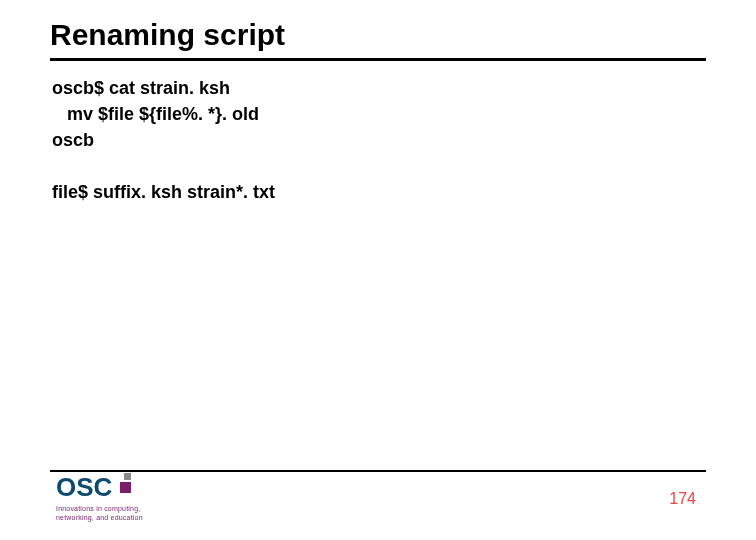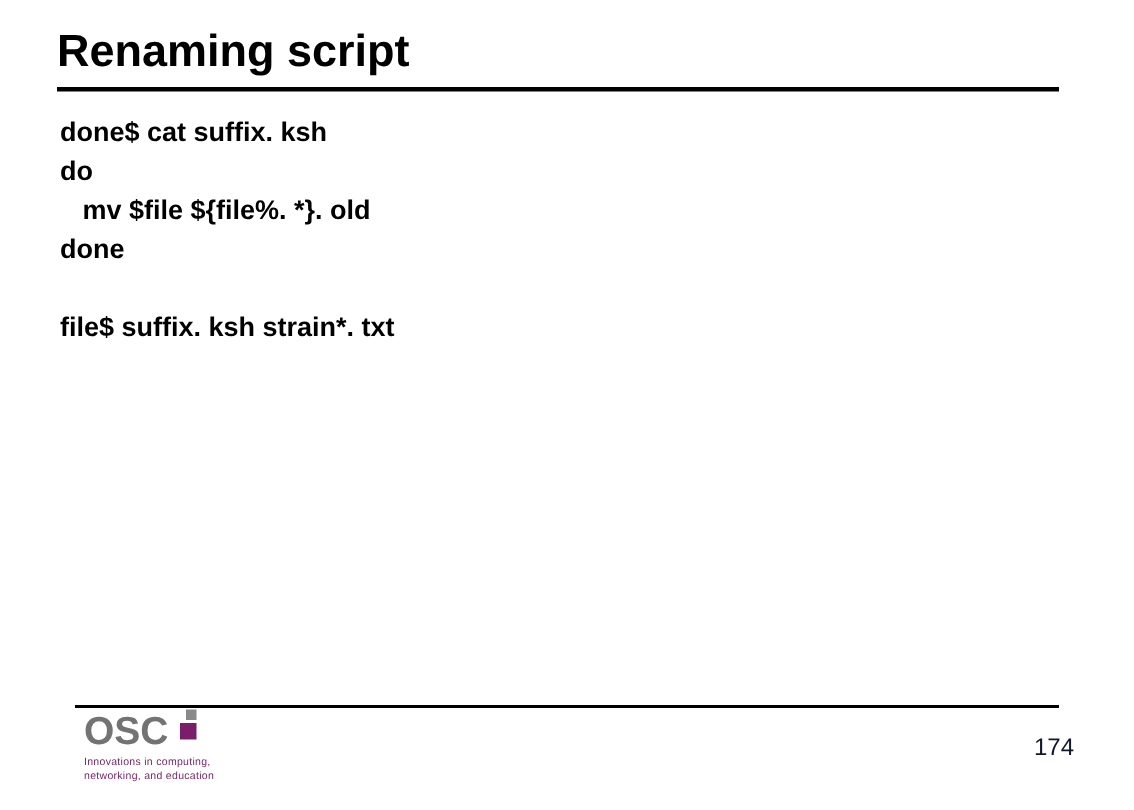--- a/index.html
+++ b/index.html
@@ -10,21 +10,21 @@
     html, body {
       width: 756px;
       height: 540px;
       background: #ffffff;
       font-family: Arial, Helvetica, sans-serif;
       overflow: hidden;
     }
     .slide {
       width: 100%;
       height: 100%;
-      padding: 18px 50px 0 38px;
+      padding: 18px 50px 0 50px;
       position: relative;
     }
     .title {
       font-size: 30px;
       font-weight: bold;
       color: #000000;
       padding-bottom: 6px;
     }
     .title-rule {
       border: 0;
@@ -59,21 +59,21 @@
       flex-direction: column;
     }
     .logo-row {
       display: flex;
       align-items: center;
       gap: 3px;
     }
     .logo-text {
       font-size: 26px;
       font-weight: 800;
-      color: #737373;
+      color: #0c4a6e;
       letter-spacing: 0px;
       font-family: Arial, Helvetica, sans-serif;
     }
     .logo-mark {
       position: relative;
       width: 18px;
       height: 24px;
       margin-left: -2px;
       margin-top: -4px;
     }
@@ -95,39 +95,38 @@
     }
     .logo-tagline {
       font-size: 7px;
       color: #7a1e6c;
       line-height: 1.1;
       margin-top: 2px;
       letter-spacing: 0.2px;
     }
     .page-number {
       position: absolute;
-      right: 40px;
+      right: 60px;
       bottom: 32px;
       font-size: 16px;
-      color: #0f172a;
+      color: #ef4444;
     }
   </style>
 </head>
 <body>
 
 <div class="slide">
 
   <h1 class="title">Renaming script</h1>
   <hr class="title-rule">
 
   <div class="code-block">
-    <div class="code-line">done$ cat suffix. ksh</div>
-    <div class="code-line">do</div>
+    <div class="code-line">oscb$ cat strain. ksh</div>
     <div class="code-line">   mv $file ${file%. *}. old</div>
-    <div class="code-line">done</div>
+    <div class="code-line">oscb</div>
     <div class="spacer"></div>
     <div class="code-line">file$ suffix. ksh strain*. txt</div>
   </div>
 
   <div class="footer"></div>
 
   <div class="logo">
     <div class="logo-row">
       <span class="logo-text">OSC</span>
       <span class="logo-mark">

